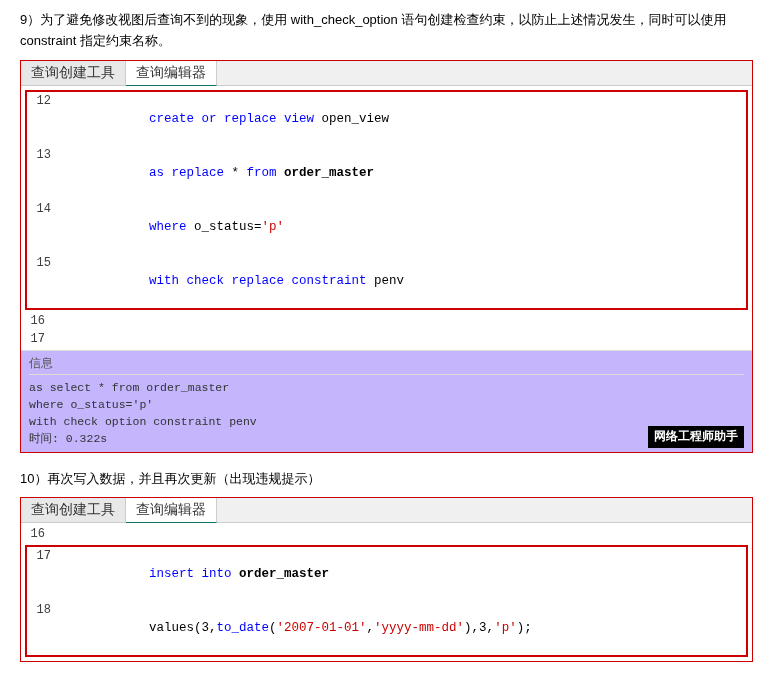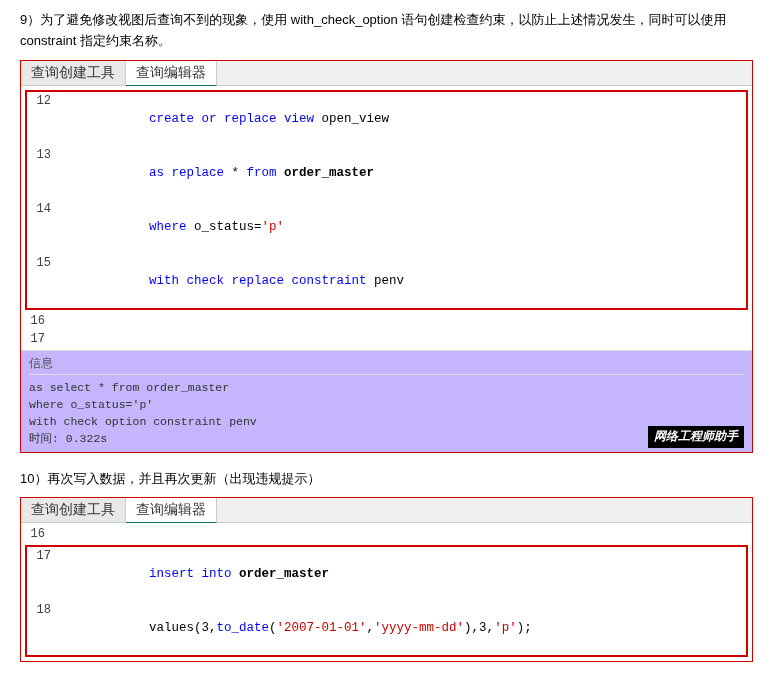--- a/index.html
+++ b/index.html
@@ -94,21 +94,20 @@
     .watermark {
       display: inline-block;
       background: #000;
       color: #fff;
       font-size: 12px;
       font-weight: bold;
       padding: 2px 6px;
       position: absolute;
       right: 0;
       bottom: 0;
-      font-style: italic;
     }
   </style>
 </head>
 <body>
 
 <div class="section">
   <p class="section-text">
     <span>9）</span><span>为了避免修改视图后查询不到的现象，使用 with_check_option 语句创建检查约束，以防止上述情况发生，同时可以使用 constraint 指定约束名称。</span>
   </p>
 

